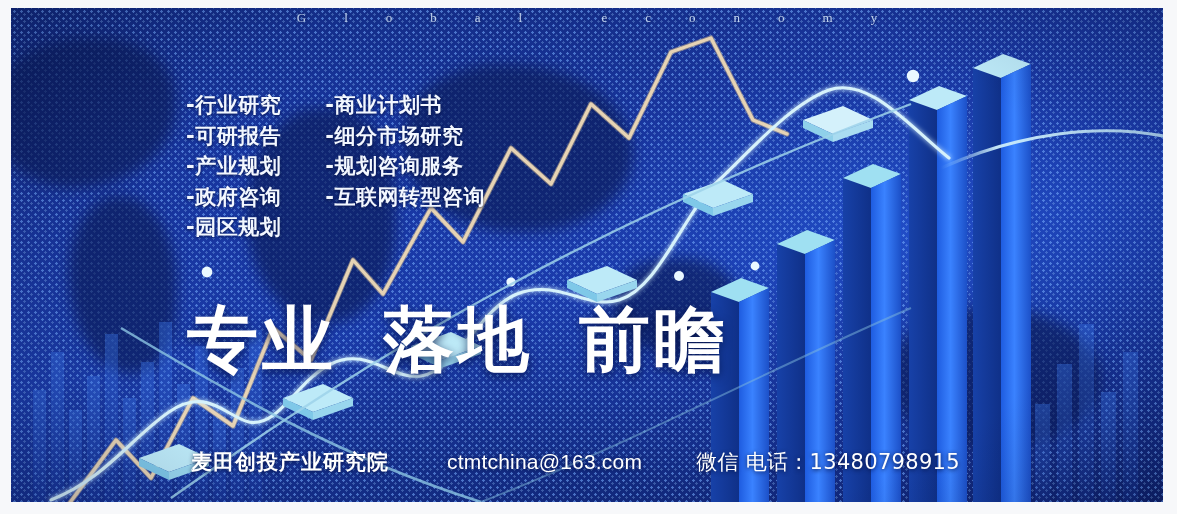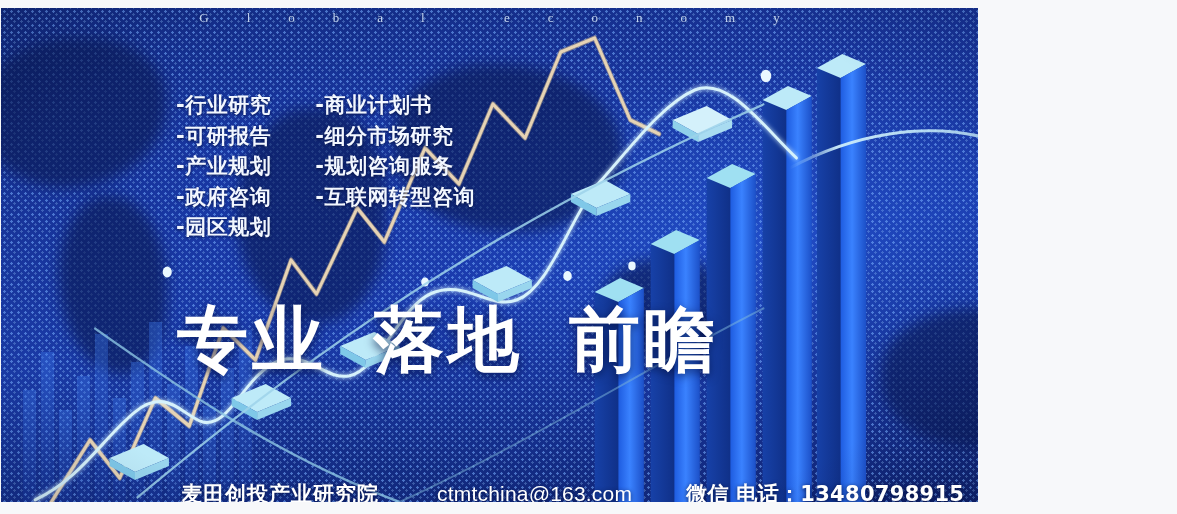--- a/index.html
+++ b/index.html
@@ -8,22 +8,22 @@
   #banner{
     position:relative;
     width:1177px;height:514px;
     background:#f7f8fa;
     overflow:hidden;
   }
 
   
   #plate{
     position:absolute;
-    left:1px; top:8px;
-    width:977px; height:494px;
+    left:11px; top:8px;
+    width:1152px; height:494px;
     overflow:hidden;
     background:
       radial-gradient(ellipse 760px 420px at 78% 46%, rgba(38,92,225,.55) 0%, rgba(30,64,190,.25) 42%, rgba(0,0,0,0) 74%),
       radial-gradient(ellipse 520px 340px at 26% 34%, rgba(27,64,190,.42) 0%, rgba(0,0,0,0) 70%),
       linear-gradient(170deg,#11287a 0%,#16308f 26%,#1a3aa6 55%,#122a80 82%,#0e2068 100%);
   }
 
   
   .dots{
     position:absolute;inset:0;
@@ -105,25 +105,24 @@
     font-family:"DejaVu Sans","Liberation Sans",sans-serif;
     text-shadow:0 1px 4px rgba(3,14,60,.9);
   }
   .ft-mail{
     color:#ffffff;font-size:21px;font-weight:400;letter-spacing:.2px;
     margin-left:58px;
     font-family:"Liberation Sans","DejaVu Sans",sans-serif;
     text-shadow:0 1px 4px rgba(3,14,60,.9);
   }
   .ft-phone{
-    color:#ffffff;font-size:21px;font-weight:700;letter-spacing:.3px;
+    color:#ffffff;font-size:21px;font-weight:400;letter-spacing:.3px;
     margin-left:54px;
     font-family:"DejaVu Sans","Liberation Sans",sans-serif;
     text-shadow:0 1px 4px rgba(3,14,60,.9);
-    margin-top:32px;
   }
 
   
   #sheen{
     position:absolute;inset:0;pointer-events:none;
     background:
       radial-gradient(ellipse 900px 500px at 50% 50%, rgba(255,255,255,0) 55%, rgba(2,10,48,.35) 100%);
   }
 </style>
 </head>

